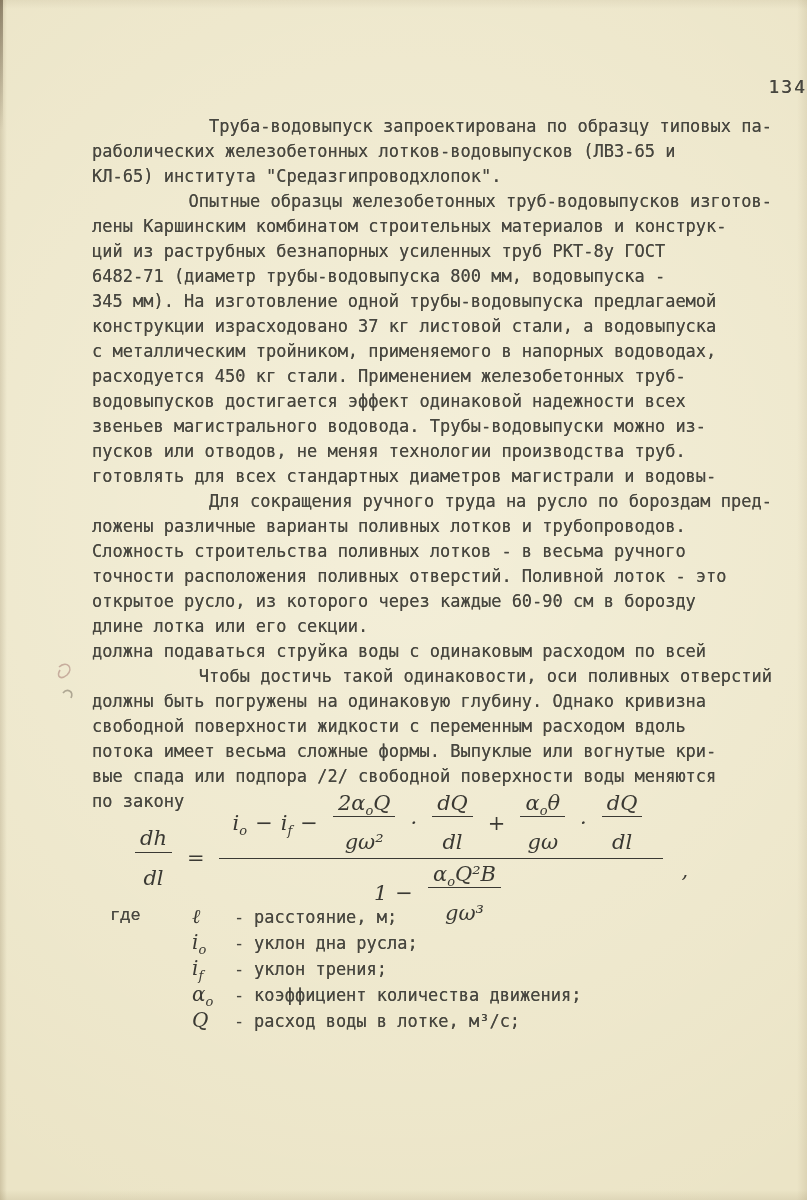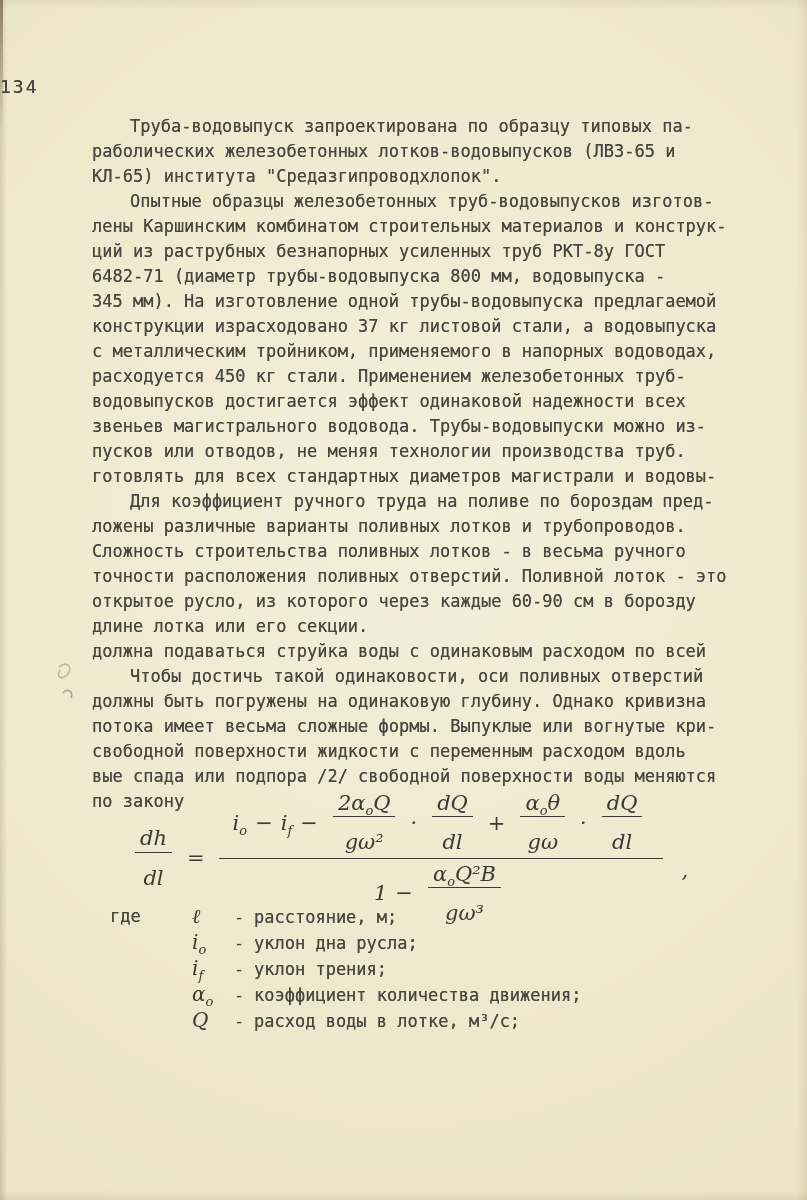--- a/index.html
+++ b/index.html
@@ -17,32 +17,32 @@
       linear-gradient(0deg,   rgba(125,105,65,0.12) 0px, rgba(125,105,65,0) 10px),
       linear-gradient(180deg, rgba(125,105,65,0.10) 0px, rgba(125,105,65,0) 9px),
       #ebe4c6;
   }
   .corner-sliver{
     position:absolute;left:0;top:0;width:3px;height:130px;
     background:linear-gradient(180deg,rgba(80,65,45,0.55),rgba(80,65,45,0));
   }
   .page-number{
     position:absolute;top:76px;left:0;width:100%;
-    text-align:left;font-size:18px;letter-spacing:2px;
+    text-align:right;font-size:18px;letter-spacing:2px;
     text-shadow:0 0 0.5px currentColor;
   }
   .text-column{
     position:absolute;top:114px;left:92px;width:680px;
   }
   .line{
     height:25px;line-height:25px;font-size:17px;
     white-space:pre;letter-spacing:0;
     text-shadow:0 0 0.6px rgba(71,70,63,0.8);
   }
-  .line.ind{padding-left:38px;}
+  .line.ind{padding-left:38px;text-align:right;}
 
   
   .formula-row{
     height:88px;margin-left:36px;
     display:flex;align-items:center;
     font-family:"DejaVu Serif","Liberation Serif",serif;
     font-style:italic;font-size:21px;line-height:1.05;
     color:#3a3933;
   }
   .frac{display:inline-flex;flex-direction:column;align-items:center;margin:0 7px;}
@@ -51,21 +51,21 @@
   .bigfrac{display:inline-flex;flex-direction:column;align-items:center;margin:0 6px;}
   .bignum{display:flex;align-items:center;padding:0 14px 4px;border-bottom:1.9px solid #3a3933;}
   .bigden{display:flex;align-items:center;padding-top:4px;}
   .op{margin:0 8px;white-space:nowrap;}
   .tok{white-space:nowrap;}
   .formula-row sub,.wsym sub{font-size:13px;line-height:0;vertical-align:-5px;}
   .comma{margin-left:12px;transform:translateY(12px);}
 
   
   .where-block{position:relative;margin-top:1px;padding-left:100px;font-size:17px;}
-  .where-label{position:absolute;left:18px;top:3px;text-shadow:0 0 0.6px rgba(71,70,63,0.8);}
+  .where-label{position:absolute;left:18px;top:3px;text-shadow:0 0 0.6px rgba(71,70,63,0.8);font-family:Liberation Mono, monospace;}
   .where-row{display:flex;align-items:baseline;height:26px;line-height:26px;}
   .wsym{
     width:42px;flex:0 0 42px;
     font-family:"DejaVu Serif","Liberation Serif",serif;
     font-style:italic;font-size:20px;color:#3a3933;
   }
   .wdash{width:20px;flex:0 0 20px;}
   .wdesc{white-space:pre;text-shadow:0 0 0.6px rgba(71,70,63,0.8);text-align:center;}
 
   .margin-mark{position:absolute;left:52px;top:658px;}
@@ -95,34 +95,34 @@
       <div class="line">конструкции израсходовано 37 кг листовой стали, а водовыпуска</div>
       <div class="line">с металлическим тройником, применяемого в напорных водоводах,</div>
       <div class="line">расходуется 450 кг стали. Применением железобетонных труб-</div>
       <div class="line">водовыпусков достигается эффект одинаковой надежности всех</div>
       <div class="line">звеньев магистрального водовода. Трубы-водовыпуски можно из-</div>
       <div class="line">пусков или отводов, не меняя технологии производства труб.</div>
       <div class="line">готовлять для всех стандартных диаметров магистрали и водовы-</div>
     </div>
 
     <div>
-      <div class="line ind">Для коэффициент ручного труда на поливе по бороздам пред-</div>
+      <div class="line ind">Для сокращения ручного труда на русло по бороздам пред-</div>
       <div class="line">ложены различные варианты поливных лотков и трубопроводов.</div>
       <div class="line">Сложность строительства поливных лотков - в весьма ручного</div>
       <div class="line">точности расположения поливных отверстий. Поливной лоток - это</div>
       <div class="line">открытое русло, из которого через каждые 60-90 см в борозду</div>
       <div class="line">длине лотка или его секции.</div>
       <div class="line">должна подаваться струйка воды с одинаковым расходом по всей</div>
     </div>
 
     <div>
       <div class="line ind">Чтобы достичь такой одинаковости, оси поливных отверстий</div>
       <div class="line">должны быть погружены на одинаковую глубину. Однако кривизна</div>
+      <div class="line">свободной поверхности жидкости с переменным расходом вдоль</div>
       <div class="line">потока имеет весьма сложные формы. Выпуклые или вогнутые кри-</div>
-      <div class="line">свободной поверхности жидкости с переменным расходом вдоль</div>
       <div class="line">вые спада или подпора /2/ свободной поверхности воды меняются</div>
       <div class="line">по закону</div>
     </div>
 
     <div class="formula-row">
       <span class="frac">
         <span class="fn">dh</span>
         <span class="fd">dl</span>
       </span>
       <span class="op">=</span>

